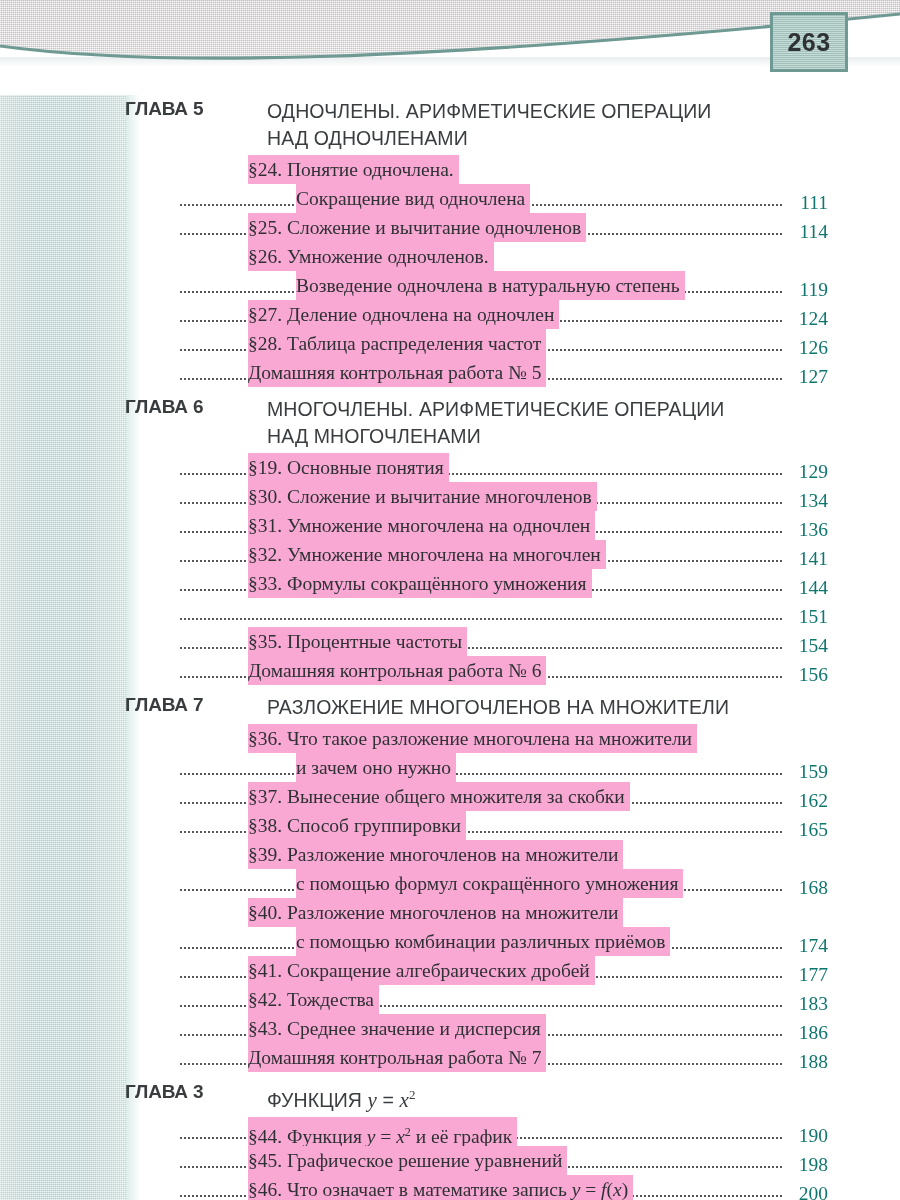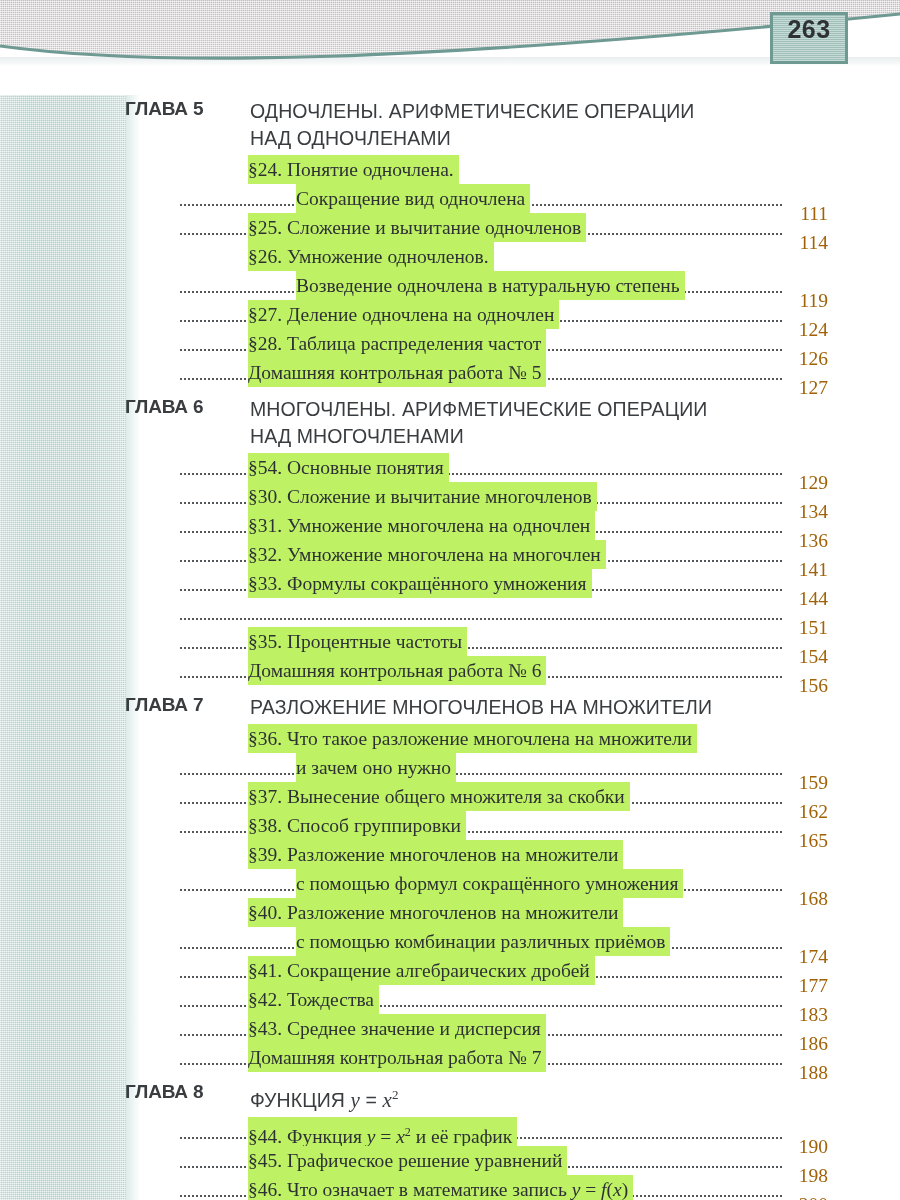--- a/index.html
+++ b/index.html
@@ -43,27 +43,28 @@
     position: absolute;
     left: 0; top: 57px;
     width: 900px; height: 10px;
     background: linear-gradient(180deg, rgba(120,150,150,.16), rgba(255,255,255,0));
   }
 
   
   .page-chip {
     position: absolute;
     right: 52px; top: 12px;
-    width: 78px; height: 52px;
+    width: 78px; height: 60px;
     box-sizing: border-box;
     border: 3px solid #6e9a93;
     background:
       repeating-linear-gradient(0deg, rgba(255,255,255,.35) 0px, rgba(255,255,255,.35) 1px, rgba(0,0,0,.05) 1px, rgba(0,0,0,.05) 2px),
       #a8c9c2;
     display: flex;
+    align-items: center;
     justify-content: center;
   }
   .page-chip span {
     font-family: "Liberation Sans", "DejaVu Sans", sans-serif;
     font-weight: bold;
     font-size: 25px;
     color: #2f3234;
     letter-spacing: .5px;
   }
 
@@ -90,20 +91,21 @@
     left: 0; top: 98px;
     width: 900px;
   }
 
   .chapter-block { position: relative; }
 
   .chapter-head {
     position: relative;
     display: flex;
     align-items: flex-end;
+    padding-left: 17px;
   }
   .chapter-label {
     position: absolute;
     left: 125px;
     top: 0;
     width: 125px;
     font-family: "Liberation Sans", "DejaVu Sans", sans-serif;
     font-weight: bold;
     font-size: 19px;
     letter-spacing: -0.2px;
@@ -135,44 +137,44 @@
     height: 29px;
     color: #2e3134;
     font-size: 19.5px;
     line-height: 29px;
   }
   .entry .etext {
     position: absolute;
     left: 248px;
     top: 0;
     white-space: nowrap;
-    background: #bef264;
+    background: #f9a8d4;
     padding-right: 5px;
     z-index: 2;
   }
   .entry.cont .etext { left: 296px; }
   .entry.plain .etext { left: 248px; }
   .entry .leader {
     position: absolute;
     left: 180px;
     right: 98px;
     bottom: 7px;
     border-bottom: 2.6px dotted #55585b;
     z-index: 1;
   }
   .entry .pnum {
     position: absolute;
     right: 72px;
-    top: 15px;
+    top: 4px;
     width: 46px;
     text-align: right;
     z-index: 2;
     background: #ffffff;
     font-size: 19.5px;
-    color: #a16207;
+    color: #0f766e;
   }
 
   .mathi {
     font-family: "Liberation Serif", "DejaVu Serif", serif;
     font-style: italic;
   }
   .mathi sup { font-style: normal; font-size: .62em; }
   .mop { font-style: normal; }
 
   .gap-sm { height: 9px; }
@@ -247,21 +249,21 @@
       </div>
       <div class="gap-sm"></div>
       <div class="chapter-block">
         <div class="chapter-head">
           <div class="chapter-label">ГЛАВА 6</div>
           <div class="chapter-title">МНОГОЧЛЕНЫ. АРИФМЕТИЧЕСКИЕ ОПЕРАЦИИ<br>НАД МНОГОЧЛЕНАМИ</div>
         </div>
         <div class="entries">
           <div class="entry plain">
             <span class="leader"></span>
-            <span class="etext">§54. Основные понятия</span>
+            <span class="etext">§19. Основные понятия</span>
             <span class="pnum">129</span>
           </div>
           <div class="entry plain">
             <span class="leader"></span>
             <span class="etext">§30. Сложение и вычитание многочленов</span>
             <span class="pnum">134</span>
           </div>
           <div class="entry plain">
             <span class="leader"></span>
             <span class="etext">§31. Умножение многочлена на одночлен</span>
@@ -355,21 +357,21 @@
           <div class="entry plain">
             <span class="leader"></span>
             <span class="etext">Домашняя контрольная работа № 7</span>
             <span class="pnum">188</span>
           </div>
         </div>
       </div>
       <div class="gap-sm"></div>
       <div class="chapter-block">
         <div class="chapter-head">
-          <div class="chapter-label">ГЛАВА 8</div>
+          <div class="chapter-label">ГЛАВА 3</div>
           <div class="chapter-title">ФУНКЦИЯ <span class="mathi">y</span> <span class="mop">=</span> <span class="mathi">x<sup>2</sup></span></div>
         </div>
         <div class="entries">
           <div class="entry plain">
             <span class="leader"></span>
             <span class="etext">§44. Функция <span class="mathi">y</span> <span class="mop">=</span> <span class="mathi">x<sup>2</sup></span> и её график</span>
             <span class="pnum">190</span>
           </div>
           <div class="entry plain">
             <span class="leader"></span>

